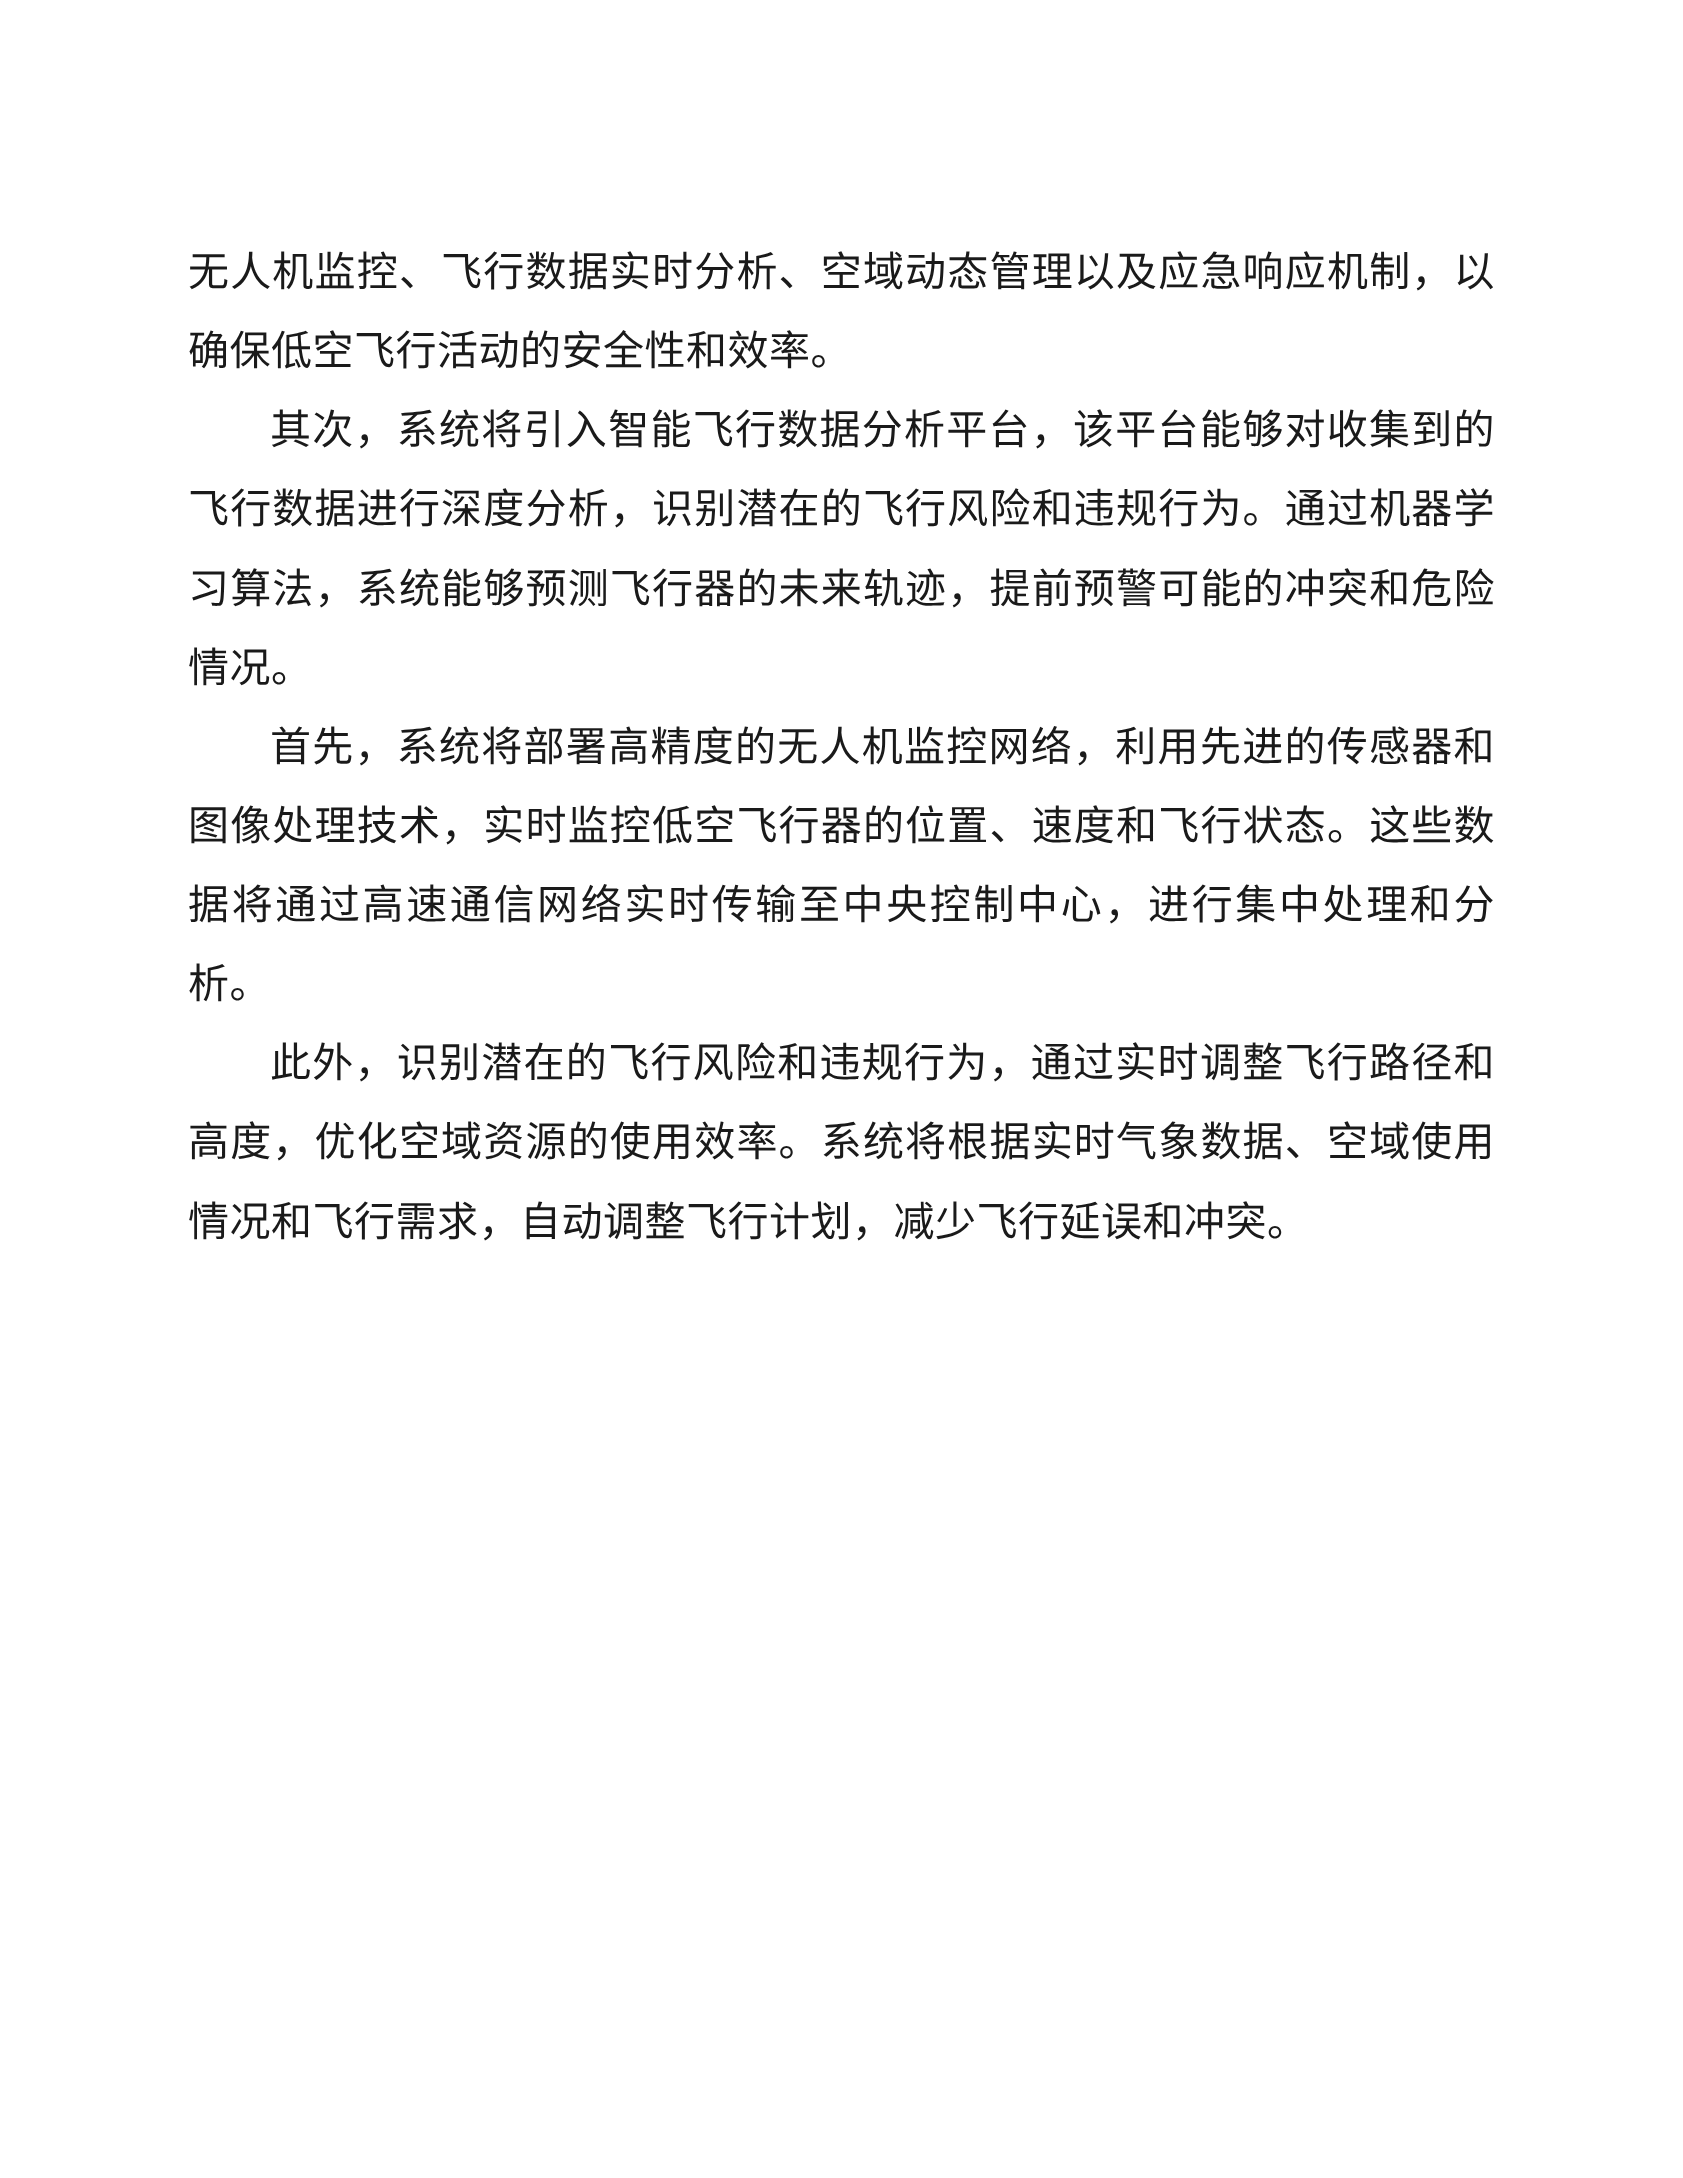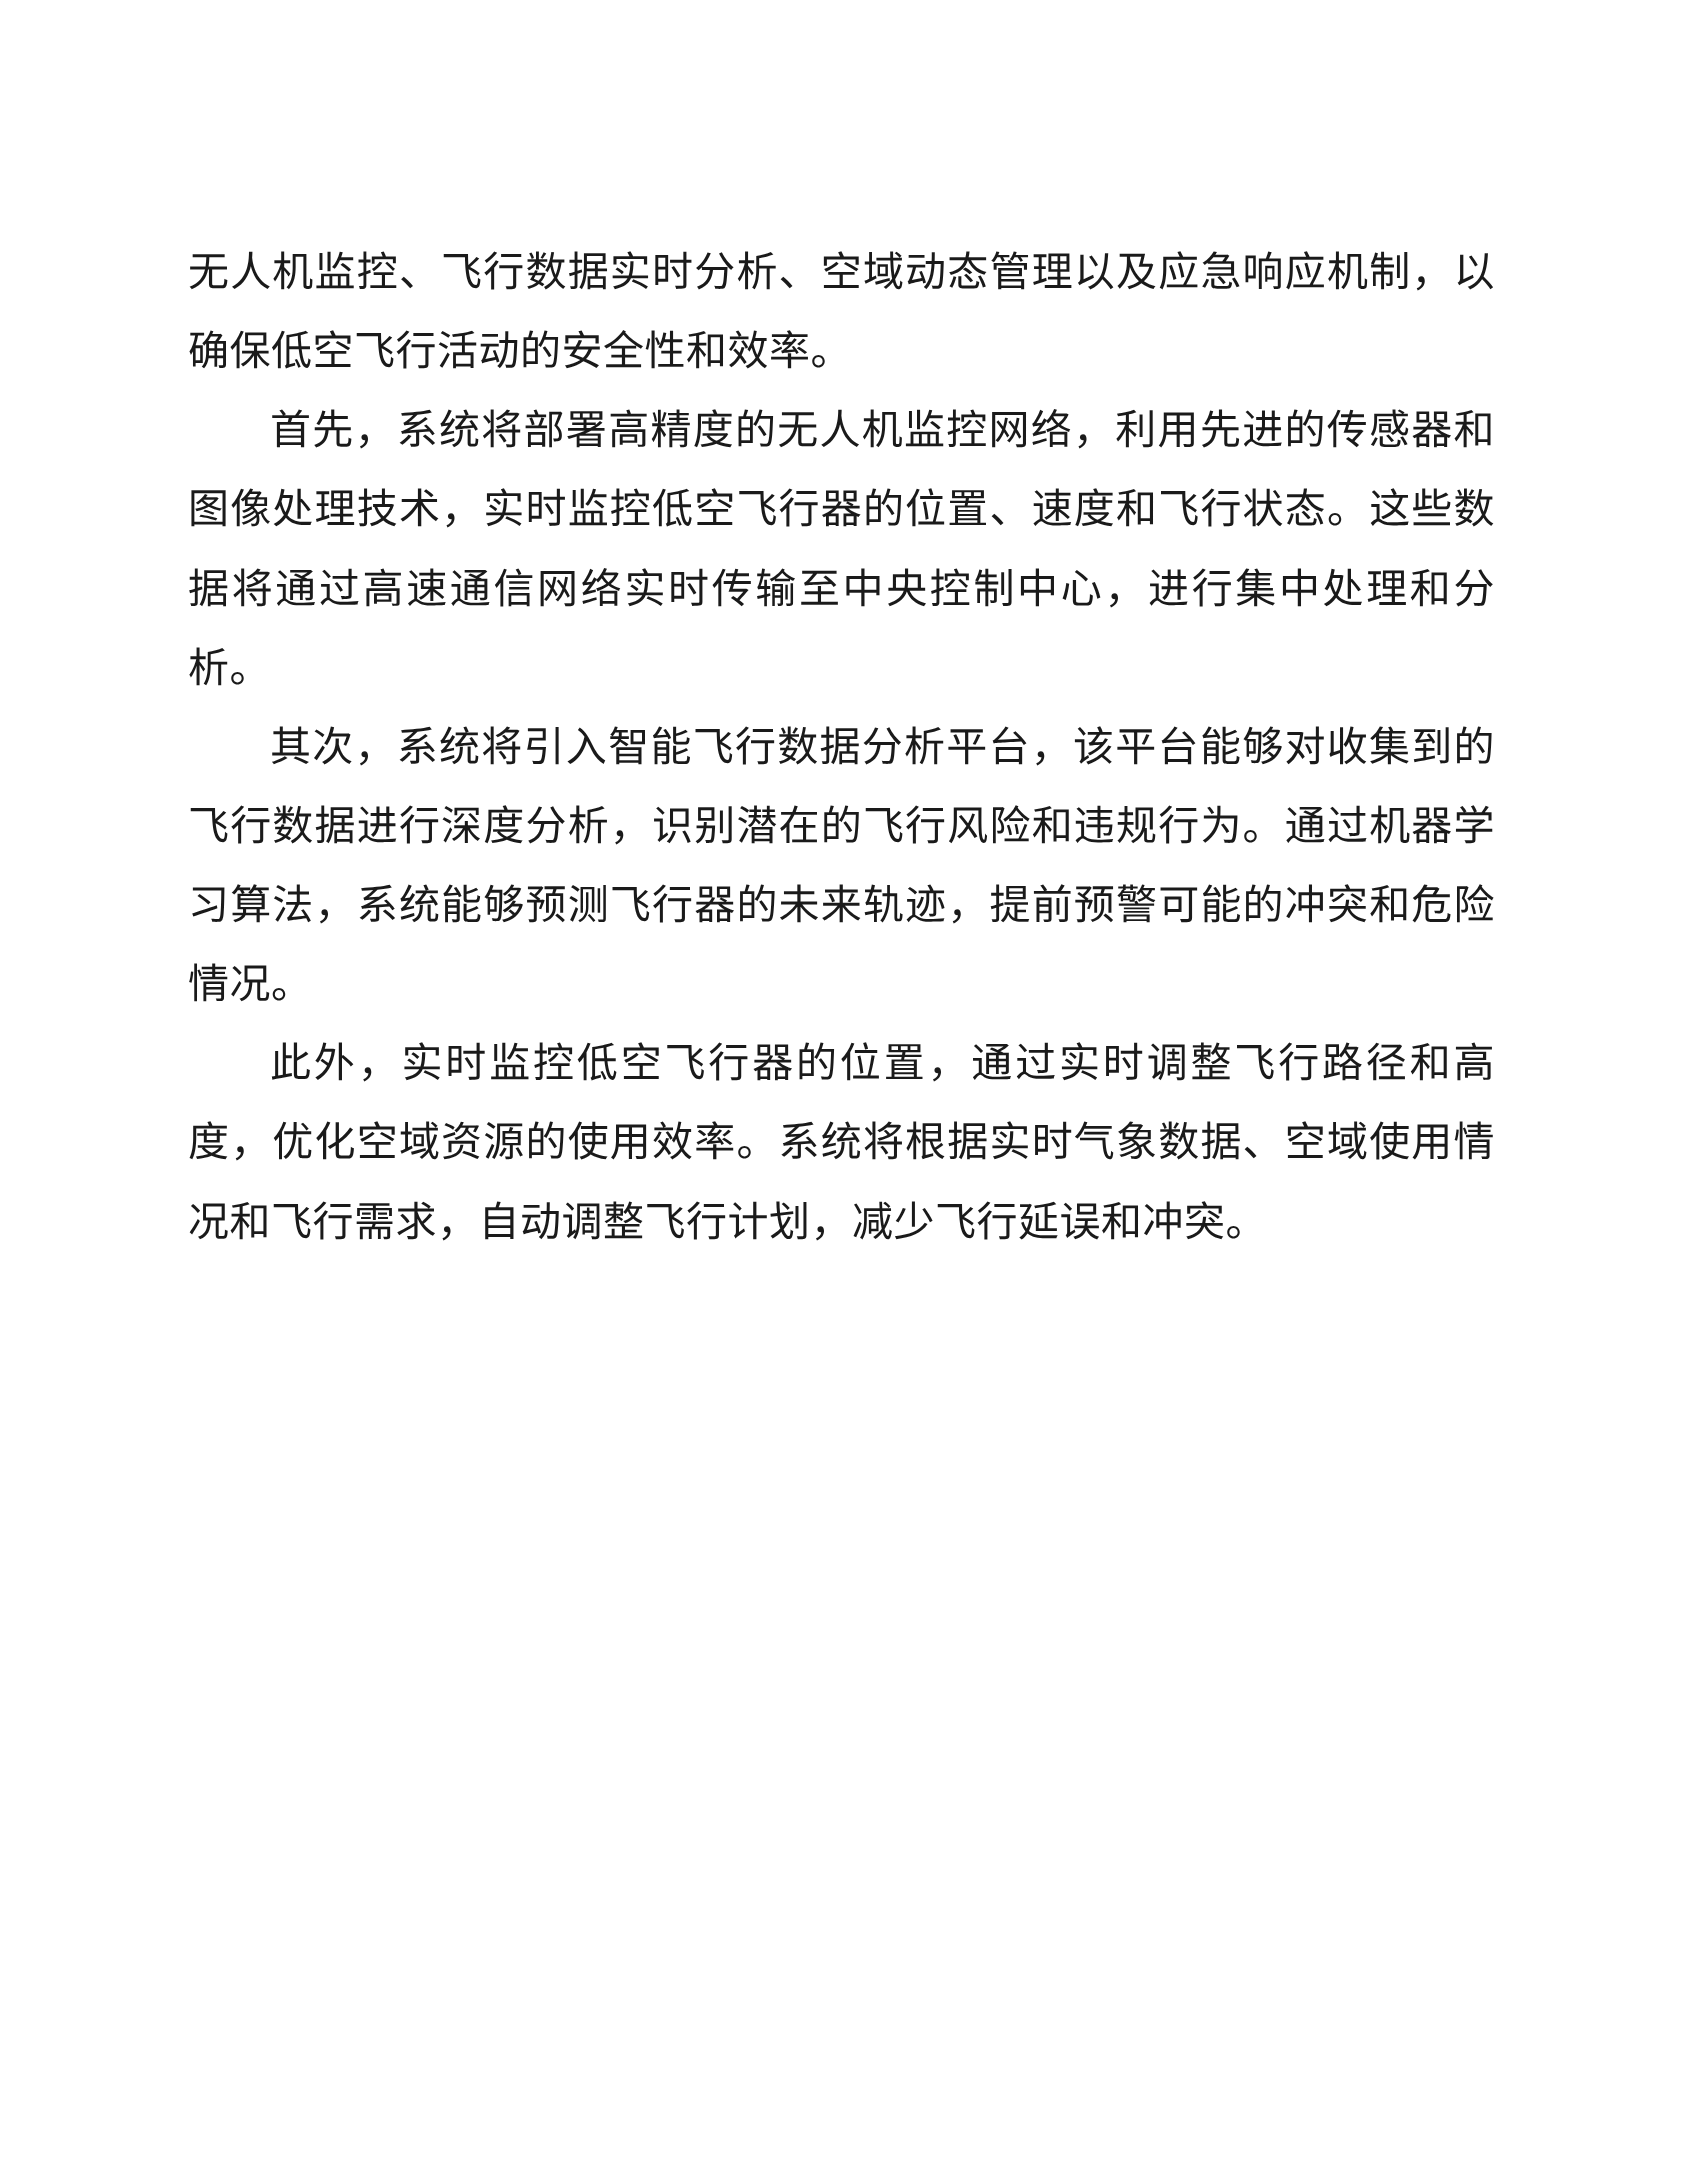--- a/index.html
+++ b/index.html
@@ -37,18 +37,18 @@
   .para.indent {
     text-indent: 2em;
   }
 </style>
 </head>
 <body>
 
 <div class="page">
   <div class="doc-body">
     <p class="para">无人机监控、飞行数据实时分析、空域动态管理以及应急响应机制，以确保低空飞行活动的安全性和效率。</p>
+    <p class="para indent">其次，系统将引入智能飞行数据分析平台，该平台能够对收集到的飞行数据进行深度分析，识别潜在的飞行风险和违规行为。通过机器学习算法，系统能够预测飞行器的未来轨迹，提前预警可能的冲突和危险情况。</p>
     <p class="para indent">首先，系统将部署高精度的无人机监控网络，利用先进的传感器和图像处理技术，实时监控低空飞行器的位置、速度和飞行状态。这些数据将通过高速通信网络实时传输至中央控制中心，进行集中处理和分析。</p>
-    <p class="para indent">其次，系统将引入智能飞行数据分析平台，该平台能够对收集到的飞行数据进行深度分析，识别潜在的飞行风险和违规行为。通过机器学习算法，系统能够预测飞行器的未来轨迹，提前预警可能的冲突和危险情况。</p>
-    <p class="para indent">此外，实时监控低空飞行器的位置，通过实时调整飞行路径和高度，优化空域资源的使用效率。系统将根据实时气象数据、空域使用情况和飞行需求，自动调整飞行计划，减少飞行延误和冲突。</p>
+    <p class="para indent">此外，识别潜在的飞行风险和违规行为，通过实时调整飞行路径和高度，优化空域资源的使用效率。系统将根据实时气象数据、空域使用情况和飞行需求，自动调整飞行计划，减少飞行延误和冲突。</p>
   </div>
 </div>
 
 
 </body></html>

